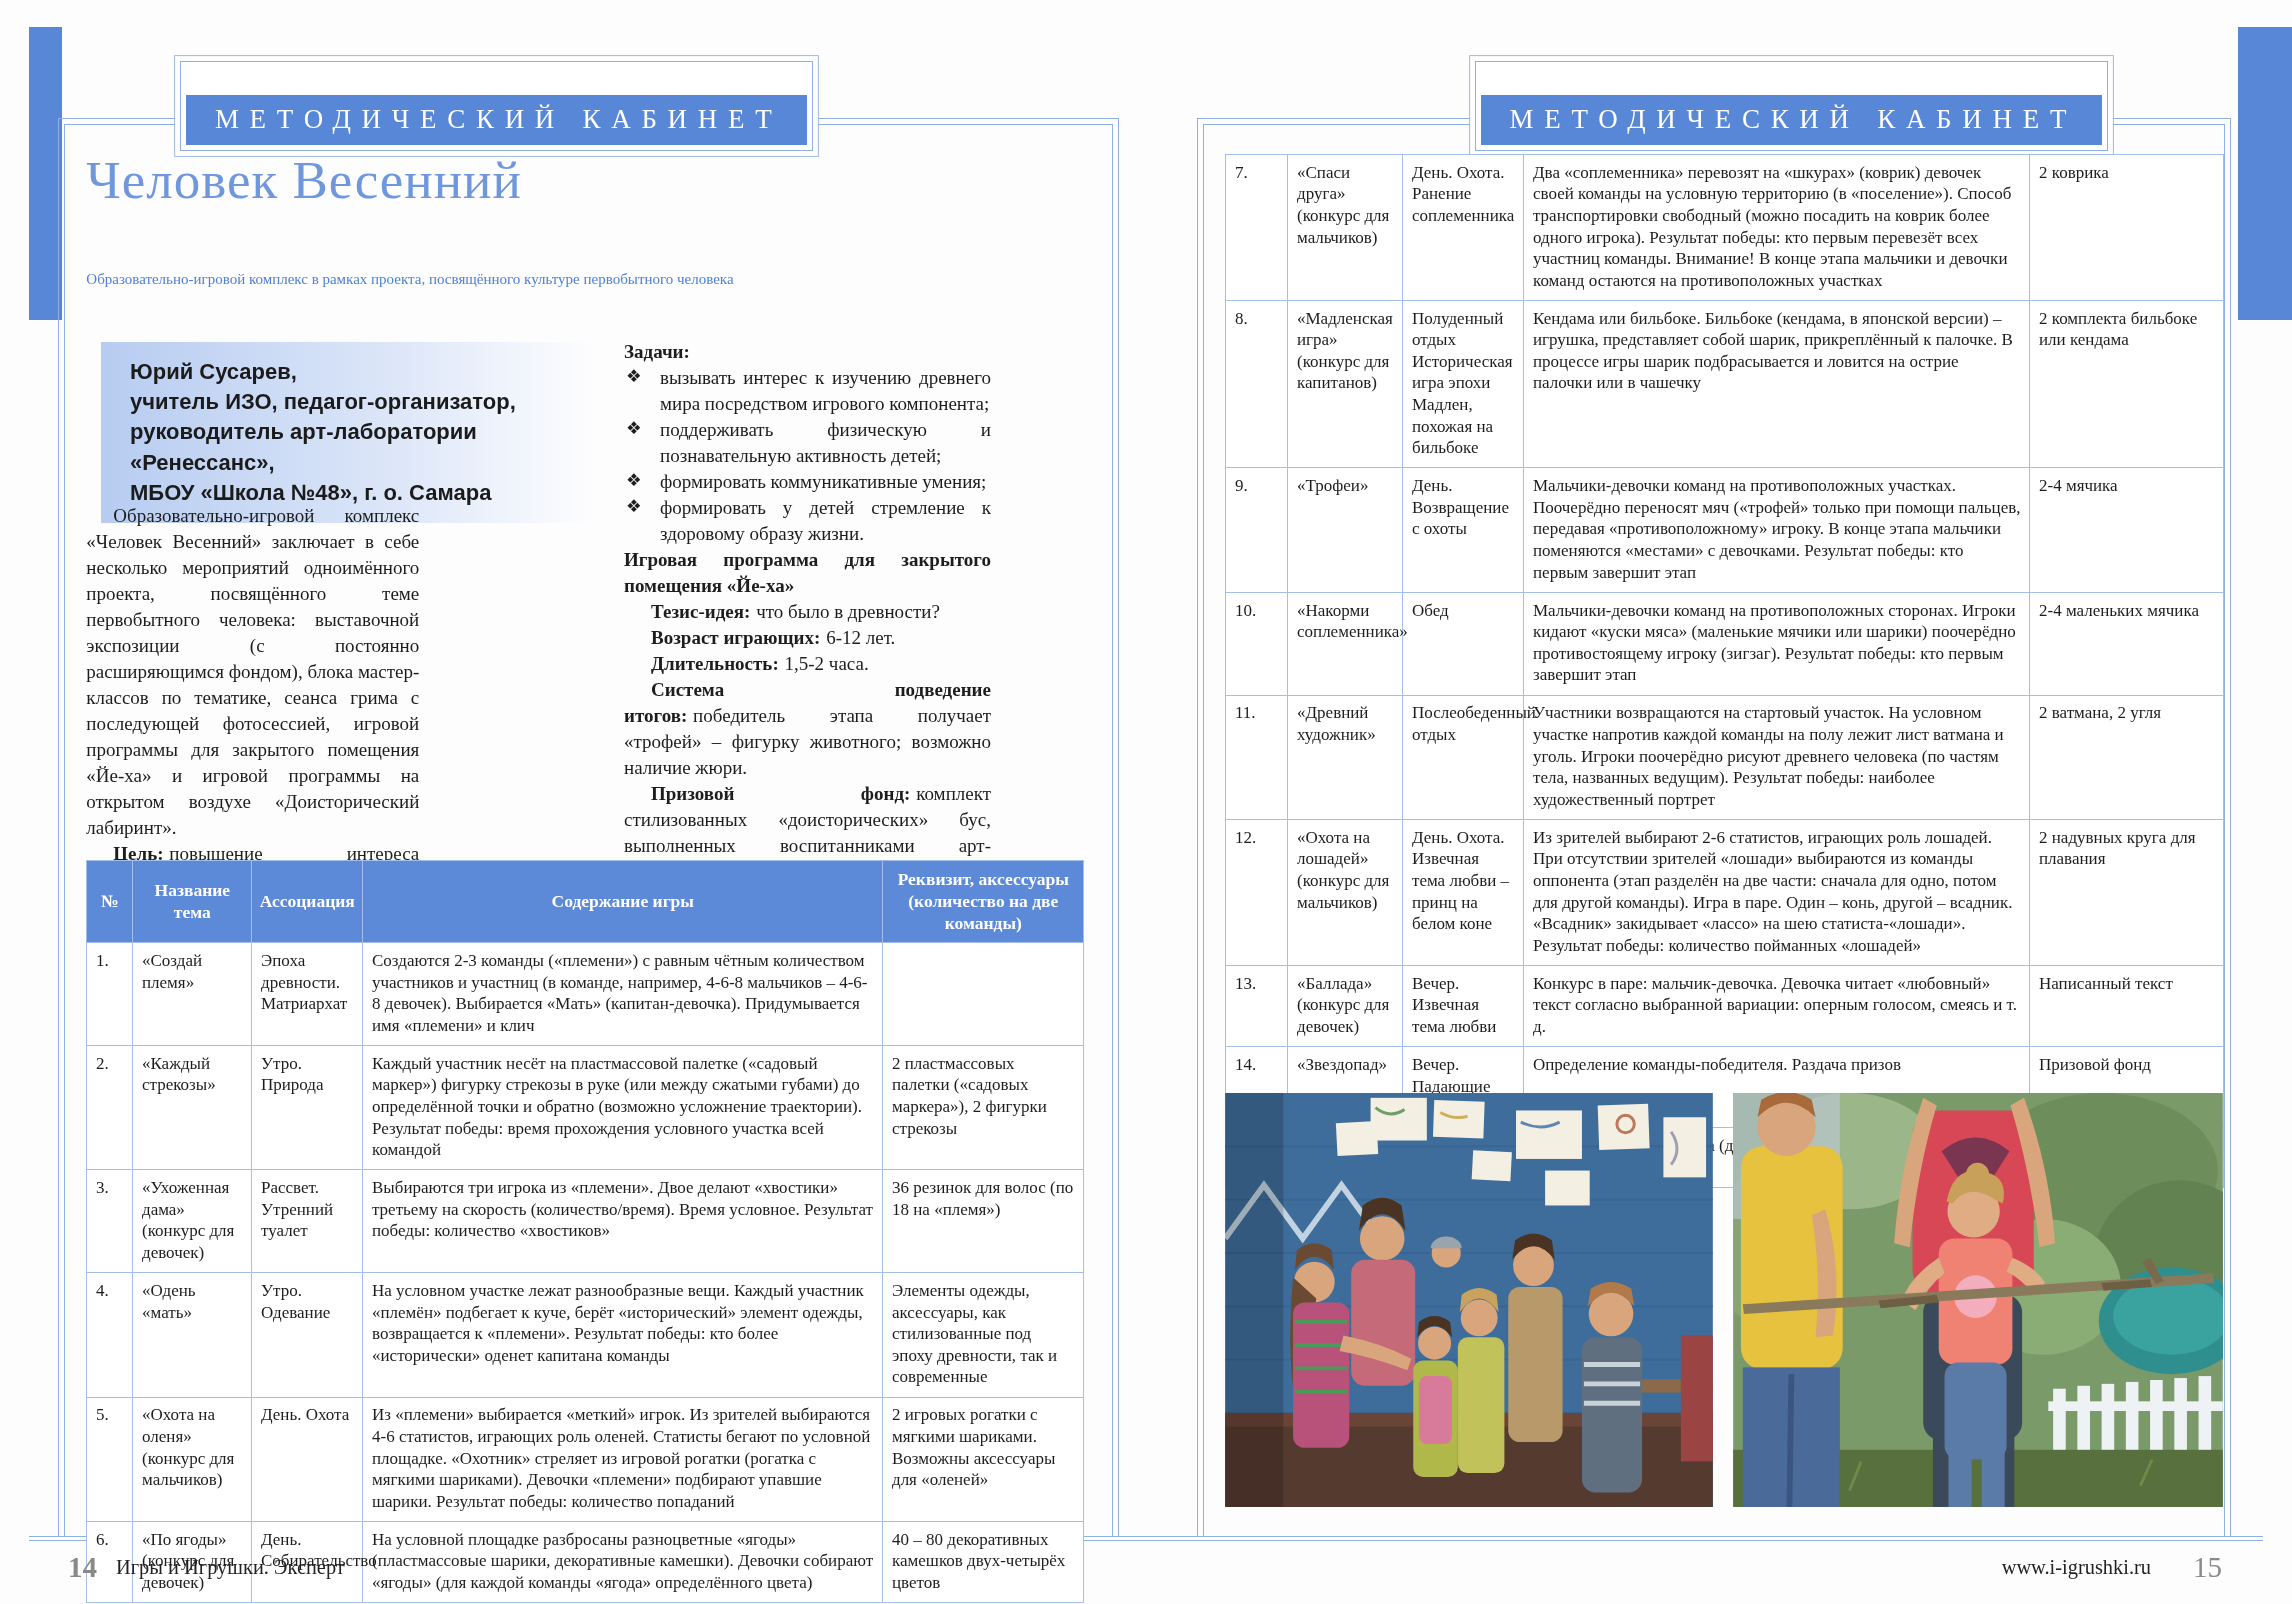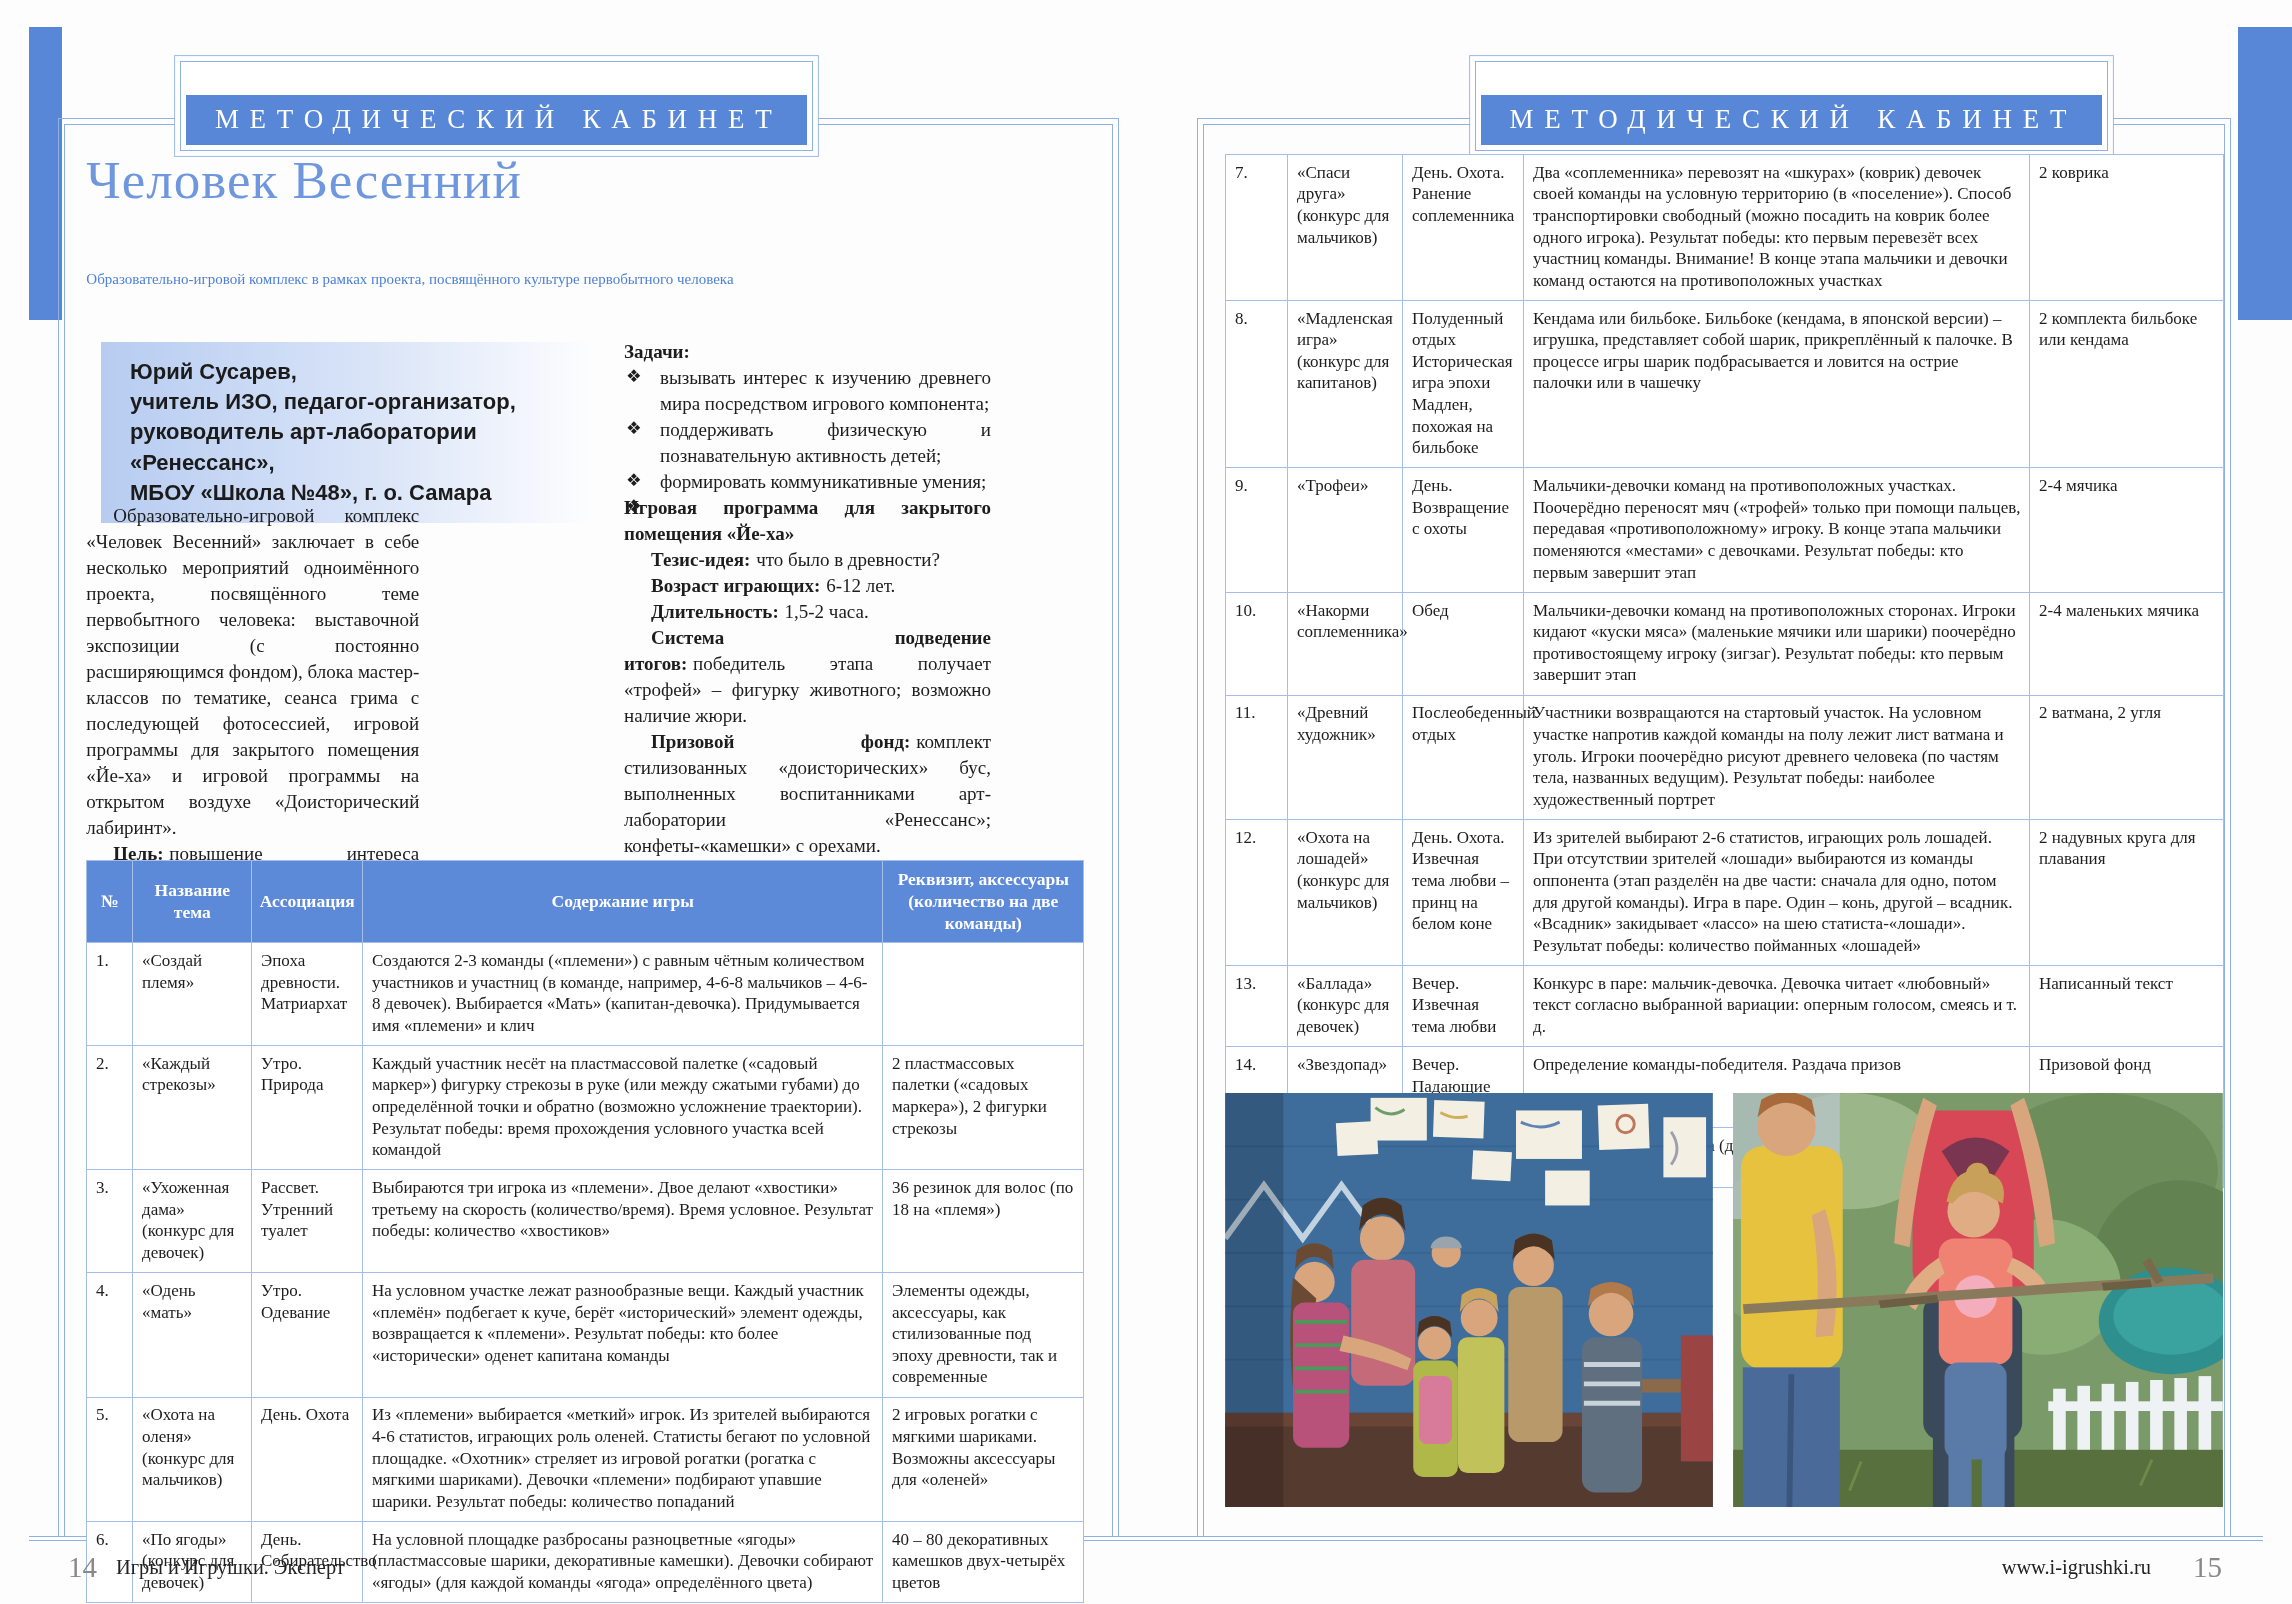--- a/index.html
+++ b/index.html
@@ -61,21 +61,21 @@
   #table-right { position:absolute; left:21.3px; top:29px;  width:998px; }
 
   .photos { position:absolute; top:968px; left:0; width:100%; height:414px; }
   .photo { position:absolute; top:0; height:414px; overflow:hidden; }
   #photo-1 { left:21.3px;  width:488px; }
   #photo-2 { left:529px; width:490px; }
   .photo svg { display:block; }
 
   .footer-item { position:absolute; font-size:20.4px; color:#222222; }
   .pagenum { font-size:29px; color:var(--gray,#898989); }
-  #fnum-left  { left:68px;  top:1551px; }
+  #fnum-left  { left:68px;  top:1551px;font-weight:bold; }
   #fjournal   { left:116px; top:1556px; }
   #fissue     { left:268px; top:1648px; }
   #fsite      { right:141px; top:1556px; }
   #fnum-right { right:70px;  top:1551px; }
 </style>
 </head>
 <body>
 
 <div id="spread">
 
@@ -103,21 +103,21 @@
       <p class="indent"><span class="b">Цель:</span><span>повышение интереса подрастающего поколения к мировой истории, в частности, первобытной культуры; привлечение детей к полезной досуговой деятельности.</span></p>
       <p class="plan-caption">Игровой план «Йе-ха»</p>
     </div>
 
     <div class="col col-right">
       <p class="b">Задачи:</p>
       <ul class="tasks">
         <li><span class="bullet">❖</span><span>вызывать интерес к изучению древнего мира посредством игрового компонента;</span></li>
         <li><span class="bullet">❖</span><span>поддерживать физическую и познавательную активность детей;</span></li>
         <li><span class="bullet">❖</span><span>формировать коммуникативные умения;</span></li>
-        <li><span class="bullet">❖</span></li>
+        <li><span class="bullet">❖</span><span>формировать у детей стремление к здоровому образу жизни.</span></li>
       </ul>
       <p class="program-heading">Игровая программа для закрытого помещения «Йе-ха»</p>
       <p class="lp"><span class="b">Тезис-идея:</span><span>что было в древности?</span></p>
       <p class="lp"><span class="b">Возраст играющих:</span><span>6-12 лет.</span></p>
       <p class="lp"><span class="b">Длительность:</span><span>1,5-2 часа.</span></p>
       <p class="lp"><span class="b">Система подведение итогов:</span><span>победитель этапа получает «трофей» – фигурку животного; возможно наличие жюри.</span></p>
       <p class="lp"><span class="b">Призовой фонд:</span><span>комплект стилизованных «доисторических» бус, выполненных воспитанниками арт-лаборатории «Ренессанс»; конфеты-«камешки» с орехами.</span></p>
     </div>
 
     <table class="game-table" id="table-left">

